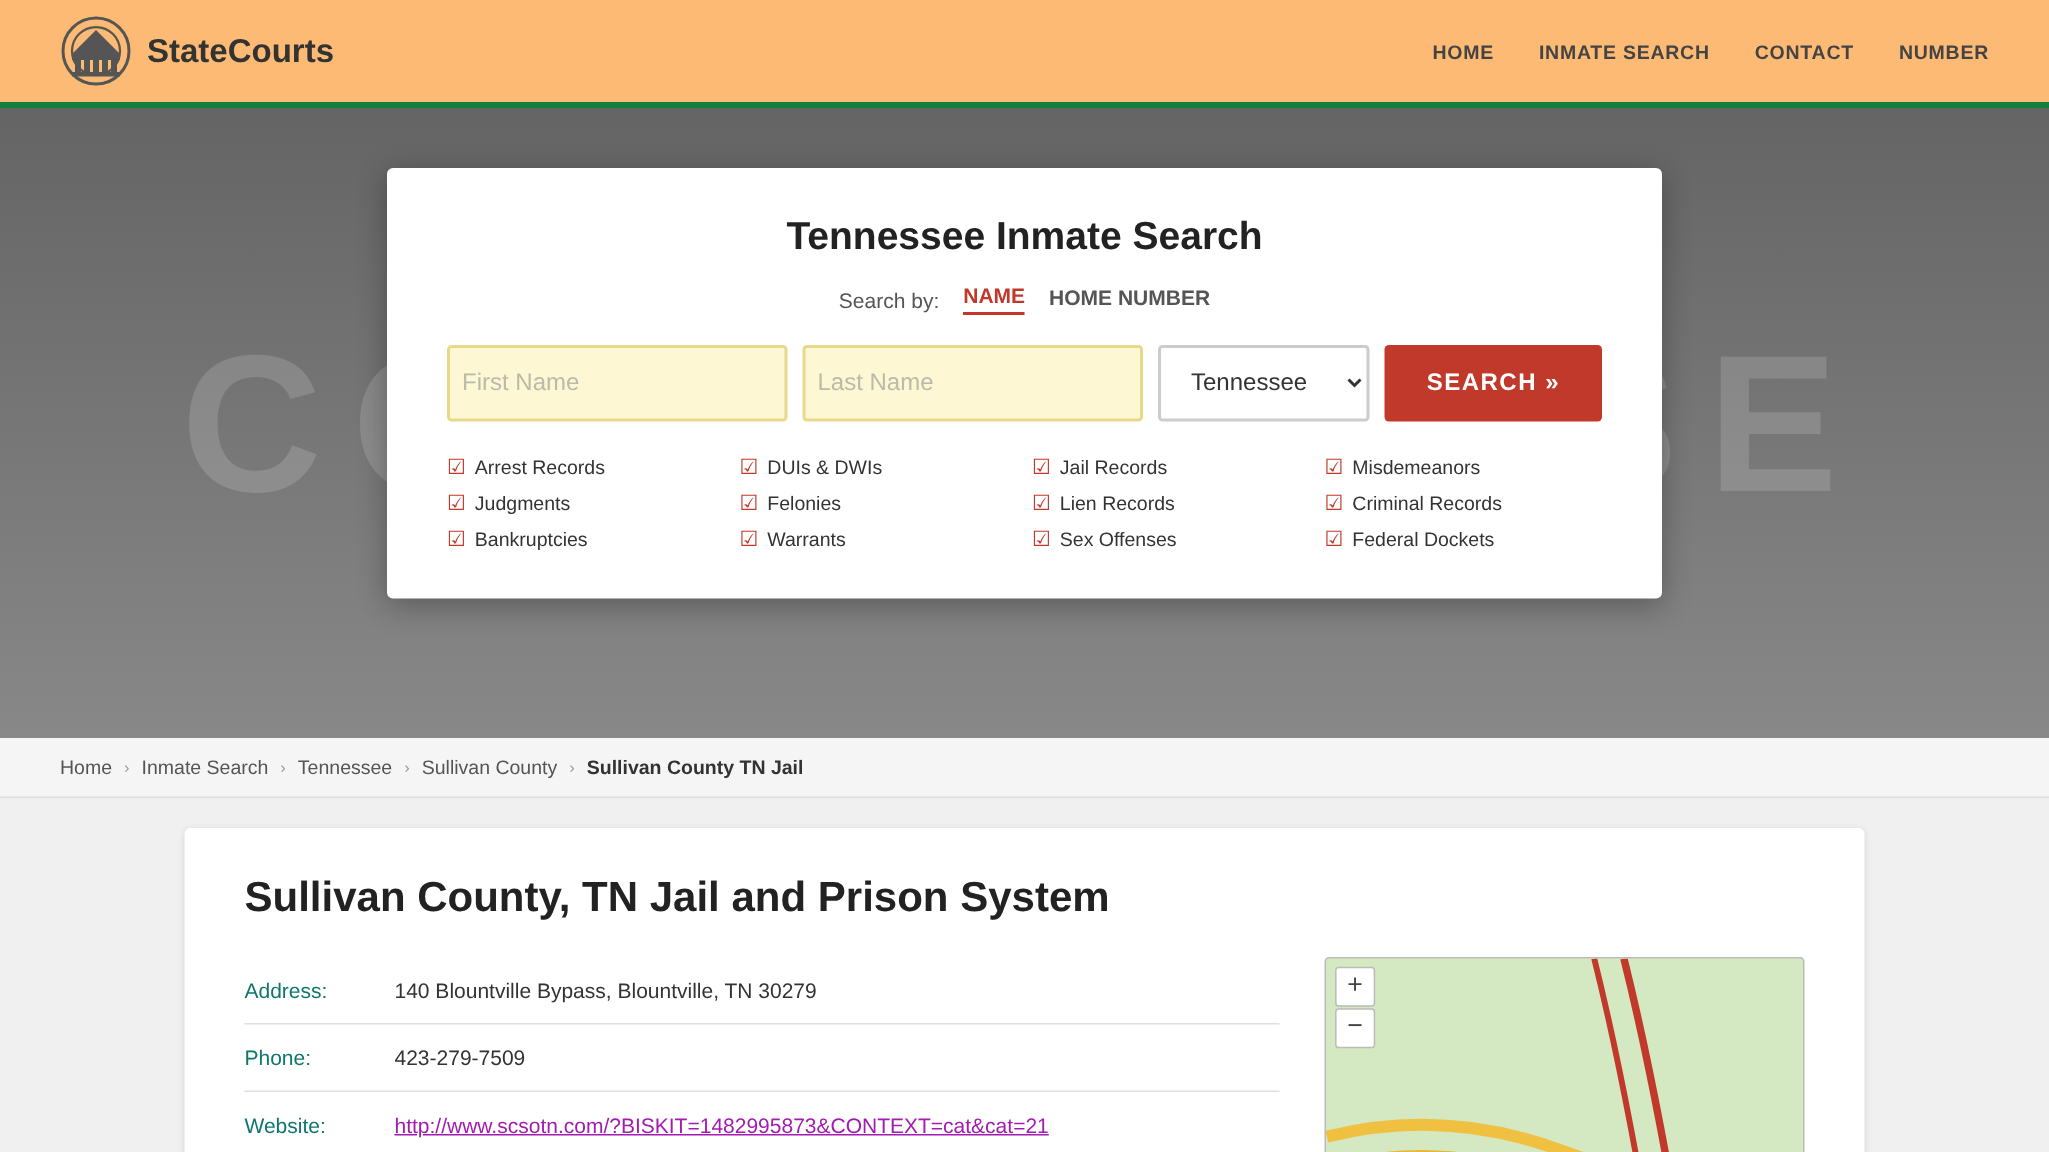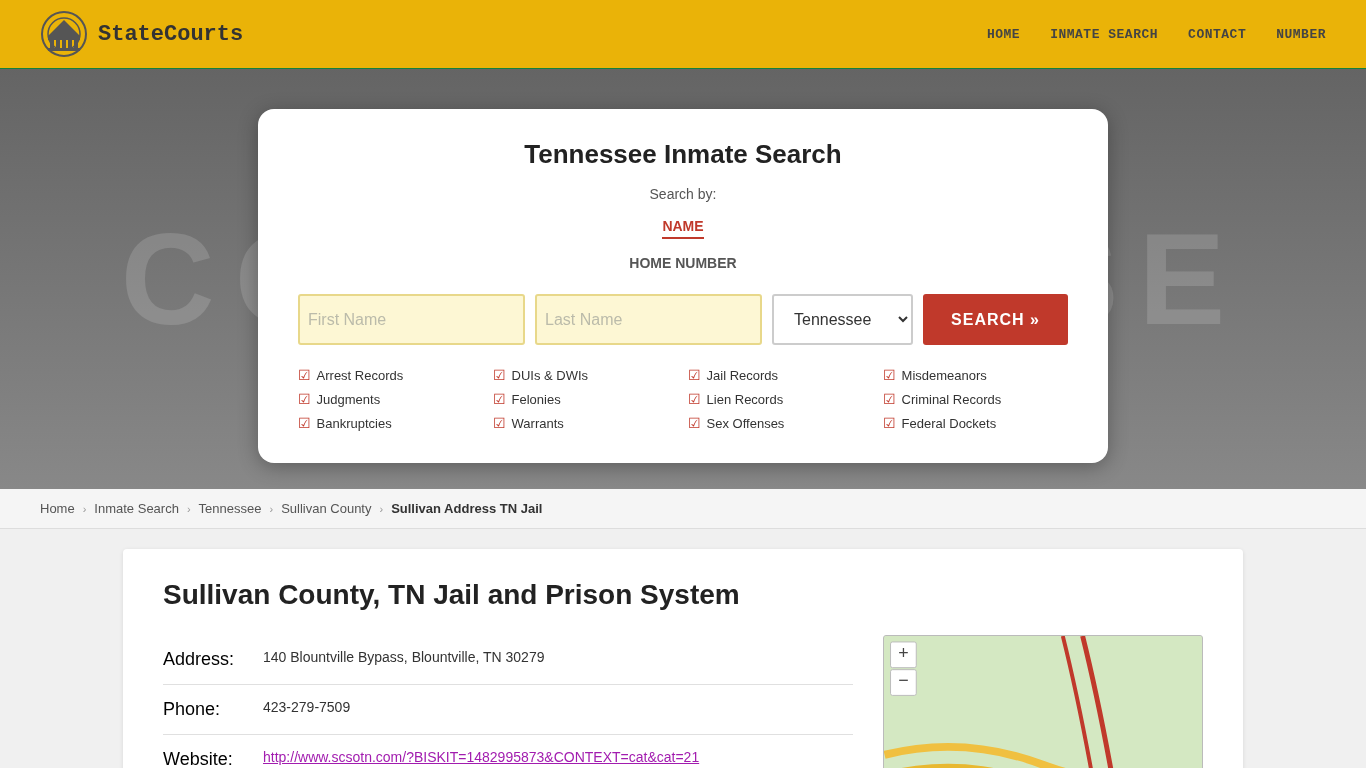--- a/index.html
+++ b/index.html
@@ -1,28 +1,27 @@
 <!DOCTYPE html>
 <html><head>
   <meta charset="utf-8">
   <style>
     * { box-sizing: border-box; margin: 0; padding: 0; }
     body { font-family: Arial, sans-serif; background: #f0f0f0; min-height: 768px; }
 
     
     .header {
-      background: #eab308;
+      background: #fdba74;
       display: flex;
       align-items: center;
       justify-content: space-between;
       padding: 10px 40px;
-      border-bottom: 1px solid #15803d;
+      border-bottom: 4px solid #15803d;
       position: relative;
       z-index: 10;
-      font-family: Liberation Mono, monospace;
     }
     .logo-area {
       display: flex;
       align-items: center;
       gap: 10px;
     }
     .logo-icon {
       width: 48px;
       height: 48px;
     }
@@ -83,41 +82,40 @@
       transform: translate(-50%, -50%);
       width: 200%;
       text-align: center;
     }
 
     
     .search-card {
       position: relative;
       z-index: 5;
       background: #fff;
-      border-radius: 16px;
+      border-radius: 4px;
       padding: 30px 40px 30px;
       width: 850px;
       max-width: 95%;
       box-shadow: 0 4px 20px rgba(0,0,0,0.3);
       margin-top: 10px;
     }
     .search-card-title {
       text-align: center;
       font-size: 26px;
       font-weight: bold;
       color: #222;
       margin-bottom: 16px;
     }
     .search-by-row {
       display: flex;
       align-items: center;
       justify-content: center;
       gap: 16px;
       margin-bottom: 20px;
-      flex-direction: column;
     }
     .search-by-label {
       font-size: 14px;
       color: #555;
     }
     .search-tab {
       font-size: 14px;
       font-weight: bold;
       color: #555;
       cursor: pointer;
@@ -239,22 +237,22 @@
       flex: 1;
     }
     .info-row {
       display: flex;
       padding: 14px 0;
       border-bottom: 1px solid #e0e0e0;
       align-items: flex-start;
     }
     .info-label {
       width: 100px;
-      color: #000000;
-      font-size: 18px;
+      color: #0f766e;
+      font-size: 14px;
       flex-shrink: 0;
     }
     .info-value {
       font-size: 14px;
       color: #333;
     }
     .info-link {
       color: #a21caf;
       text-decoration: underline;
       font-size: 14px;
@@ -394,21 +392,21 @@
 
 <div class="breadcrumb-bar" id="breadcrumb-bar">
 <a class="breadcrumb-link">Home</a>
     <span class="breadcrumb-sep">›</span>
     <a class="breadcrumb-link">Inmate Search</a>
     <span class="breadcrumb-sep">›</span>
     <a class="breadcrumb-link">Tennessee</a>
     <span class="breadcrumb-sep">›</span>
     <a class="breadcrumb-link">Sullivan County</a>
     <span class="breadcrumb-sep">›</span>
-    <span class="breadcrumb-current">Sullivan Address TN Jail</span>
+    <span class="breadcrumb-current">Sullivan County TN Jail</span>
   </div>
 
 <div class="main-content">
   <div class="content-card">
     <h2 class="content-title">Sullivan County, TN Jail and Prison System</h2>
 
     <div class="info-layout">
       <div class="info-left">
 
         <div class="info-row">

